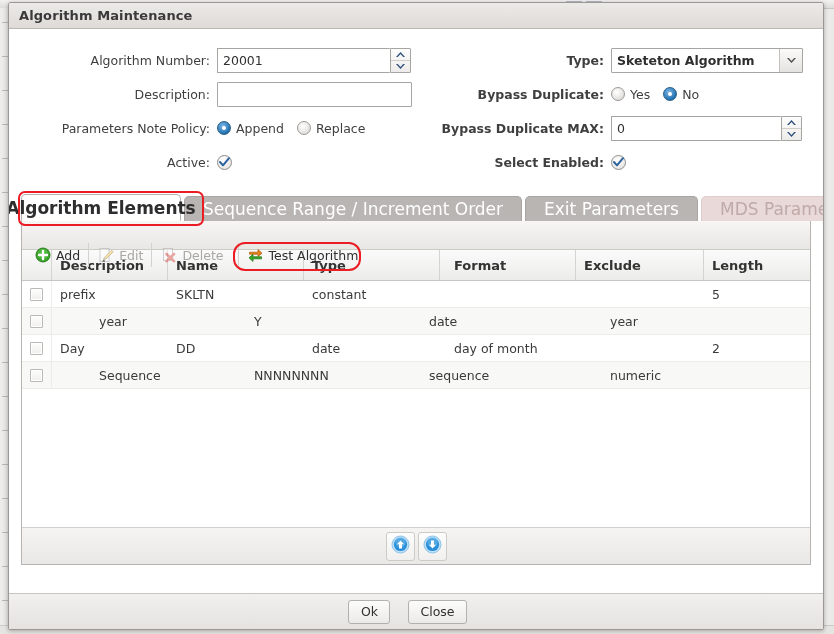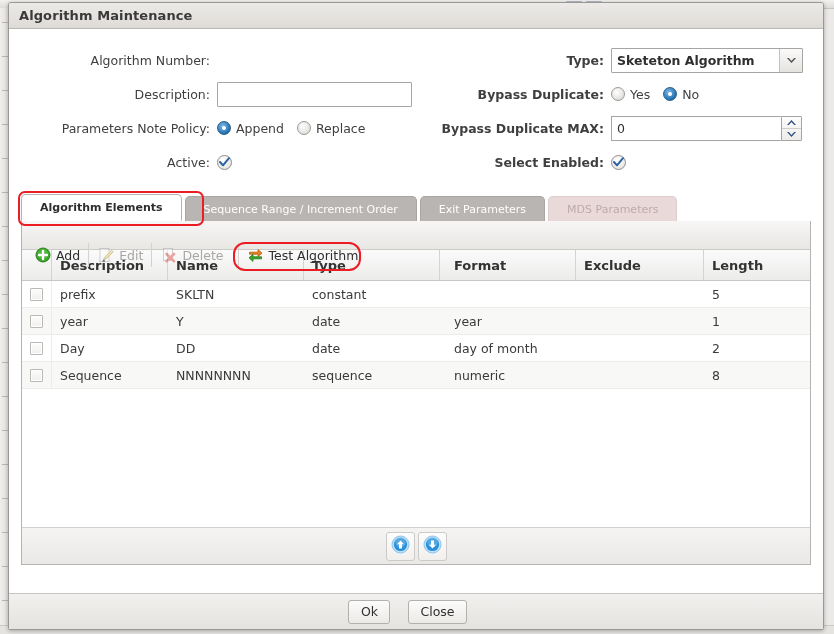--- a/index.html
+++ b/index.html
@@ -105,21 +105,21 @@
     border:1px solid #8f8d8a;
     display:flex;align-items:center;justify-content:center;flex:0 0 15px;
   }
   .checkbox svg{display:block;}
 
   
   .tabstrip{position:relative;margin-top:14px;height:28px;display:flex;align-items:flex-end;}
   .tab{
     height:25px;box-sizing:border-box;
     display:flex;align-items:center;justify-content:center;
-    padding:0 18px;font-size:11px;
+    padding:0 18px;font-size:17px;
     border-radius:5px 5px 0 0;
     margin-right:3px;position:relative;white-space:nowrap;
   }
   .tab.inactive{background:#b8b5b2;color:#ffffff;border:1px solid #a8a5a2;border-bottom:none;}
   .tab.active{
     background:#ffffff;color:#2e2e2e;font-weight:bold;
     border:1px solid #b6b3b0;border-bottom:1px solid #fff;height:27px;z-index:3;
   }
   .tab.disabled{background:#ead9d9;color:#bfa9a9;border:1px solid #dfcdcd;border-bottom:none;}
 
@@ -146,21 +146,21 @@
   .grid{flex:1 1 auto;display:flex;flex-direction:column;background:#fff;overflow:hidden;}
   .grid-head{display:flex;height:30px;flex:0 0 30px;
     background:linear-gradient(#fbfbfb,#ececea);border-bottom:1px solid #c9c7c4;}
   .grid-head .hc{
     display:flex;align-items:center;padding:0 8px;box-sizing:border-box;
     font-weight:bold;font-size:13px;color:#333;border-right:1px solid #d6d4d1;white-space:nowrap;
   }
   .grid-body{flex:1 1 auto;}
   .grow{display:flex;height:26px;align-items:center;border-bottom:1px solid #eeecea;}
   .grow.odd{background:#ffffff;}
-  .grow.even{background:#f8f8f7;}
+  .grow.even{background:#f8f8f7;gap:39px;}
   .grow .gc{
     padding:0 8px;box-sizing:border-box;font-size:12.5px;color:#3a3a3a;
     white-space:nowrap;overflow:hidden;display:flex;align-items:center;height:26px;
   }
   .cell-check{width:30px;flex:0 0 30px;justify-content:center;border-right:1px solid #eeecea;}
   .rowbox{
     width:13px;height:13px;box-sizing:border-box;
     border:1px solid #bbb9b6;background:linear-gradient(#fdfdfd,#f0efed);
     box-shadow:inset 0 0 0 1px #fff;border-radius:1px;
   }
@@ -237,20 +237,37 @@
   </div>
 
   <div id="dlg-body">
 
     <div class="form">
 
       <div class="col col-left">
 
         <div class="frow">
           <div class="flabel">Algorithm Number:</div>
+          <div class="fctl">
+            <div class="spin-wrap">
+              <input class="textfield" style="width: 173px;" value="20001">
+              <div class="spin">
+                <div class="sb">
+                  <svg width="11" height="7" viewBox="0 0 11 7">
+                      <path d="M5.5 1 L10 6 L8.2 6 L5.5 3.1 L2.8 6 L1 6 Z" fill="#2d4f7c"></path>
+                    </svg>
+                </div>
+                <div class="sb">
+                  <svg width="11" height="7" viewBox="0 0 11 7">
+                      <path d="M5.5 6 L1 1 L2.8 1 L5.5 3.9 L8.2 1 L10 1 Z" fill="#2d4f7c"></path>
+                    </svg>
+                </div>
+              </div>
+            </div>
+          </div>
         </div>
 
         <div class="frow">
           <div class="flabel">Description:</div>
           <div class="fctl">
             <input class="textfield" style="width: 195px;" value="">
           </div>
         </div>
 
         <div class="frow">

